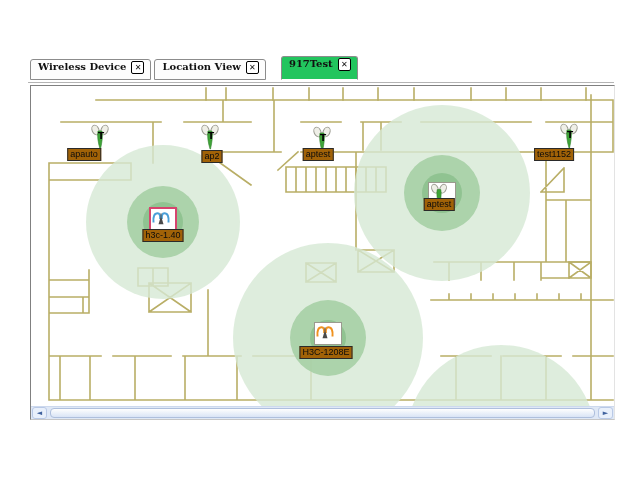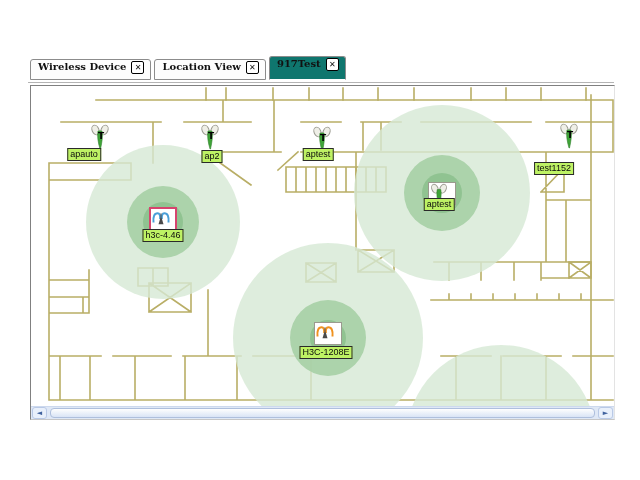--- a/index.html
+++ b/index.html
@@ -4,35 +4,35 @@
 <style>
   html,body{margin:0;padding:0;background:#fff;}
   .screen{position:relative;width:640px;height:480px;background:#fff;
           font-family:"Liberation Sans",sans-serif;overflow:hidden;}
 
   
   .tabbar{position:absolute;left:30px;top:56px;height:24px;display:flex;align-items:flex-end;z-index:5;}
   .tab{height:17px;padding:1px 6px 1px 7px;margin-right:3px;background:#fdfdfd;
        border:1px solid #8c8c8c;border-radius:3px 3px 0 0;display:flex;gap:5px;
        font:bold 10px "DejaVu Serif",serif;color:#111;cursor:default;}
-  .tab.active{height:20px;background:#0f766e;border-bottom-color:#fff;}
+  .tab.active{height:20px;background:#22c55e;border-bottom-color:#fff;margin-left:12px;}
   .tab-close{display:inline-flex;width:11px;height:11px;border:1.5px solid #000;border-radius:2px;
        align-items:center;justify-content:center;font:bold 8px "DejaVu Sans",sans-serif;background:#fff;}
   .tab-underline{position:absolute;left:28px;top:82px;width:586px;height:0;
        border-top:1px solid #b4b4b4;}
 
   
   .content{position:absolute;left:30px;top:85px;width:583px;height:333px;background:#fff;
        border-top:1px solid #808080;border-left:1px solid #808080;
        border-right:1px solid #e3e3e3;border-bottom:1px solid #c6c6c6;overflow:hidden;}
   .map{position:absolute;left:0;top:0;width:583px;height:320px;}
   .map svg{position:absolute;left:0;top:0;}
 
   
-  .map-label{position:absolute;transform:translateX(-50%);background:#bef264;border:1px solid #2a2a2a;
+  .map-label{position:absolute;transform:translateX(-50%);background:#a16207;border:1px solid #2a2a2a;
        color:#0c0c0c;font:9px/11px "Liberation Sans",sans-serif;padding:0 2px;white-space:nowrap;z-index:4;text-align:center;}
   .t-mark{position:absolute;font:bold 9px "DejaVu Sans",sans-serif;color:#000;z-index:4;}
 
   
   .dev{position:absolute;transform:translateX(-50%);z-index:3;}
   .ap-box{position:absolute;transform:translateX(-50%);background:#fff;z-index:3;
        display:flex;align-items:flex-end;justify-content:center;}
   .ap-box.selected{border:2px solid #d6446e;width:24px;height:24px;}
   .ap-box.plain{border:1px solid #9a9a8e;width:26px;height:21px;}
   .ap-box svg{overflow:visible;}
@@ -151,31 +151,31 @@
       <div class="map-label" style="left:287px;top:62px">aptest</div>
 
       <div class="dev" style="left:527px;top:37px">
         <svg width="22" height="26" viewBox="0 0 22 26">
           <ellipse cx="6.5" cy="6" rx="3.4" ry="5" transform="rotate(-22 6.5 6)" stroke="#9a9a90" fill="#efefe7"></ellipse>
           <ellipse cx="15.5" cy="6" rx="3.4" ry="5" transform="rotate(22 15.5 6)" stroke="#9a9a90" fill="#efefe7"></ellipse>
           <path d="M11 25 C9 18 8 12 9 7 L13 7 C14 12 13 18 11.5 25 Z" stroke="#2c7d28" stroke-width="0.6" fill="#3fa437"></path>
         </svg>
       </div>
       <span class="t-mark" style="left:536px;top:44px">T</span>
-      <div class="map-label" style="left:523px;top:76px">test1152</div>
+      <div class="map-label" style="left:523px;top:62px">test1152</div>
 
       <div class="ap-box selected" style="left:132px;top:121px">
         <svg width="20" height="17" viewBox="0 0 24 20">
           <path d="M3 16 Q2 5 8 5 Q11.5 5 11 12" fill="none" stroke-width="2.4" stroke="#4a9fd8"></path>
           <path d="M21 16 Q22 5 16 5 Q12.5 5 13 12" fill="none" stroke-width="2.4" stroke="#4a9fd8"></path>
           <path d="M12 8 L9 18 L15 18 Z" fill="#4a4a4a"></path>
           <path d="M12 5 V9" stroke="#4a4a4a" stroke-width="1.2"></path>
         </svg>
       </div>
-      <div class="map-label" style="left:132px;top:143px">h3c-4.46</div>
+      <div class="map-label" style="left:132px;top:143px">h3c-1.40</div>
 
       <div class="ap-box plain" style="left:411px;top:96px">
         <svg width="20" height="24" viewBox="0 0 22 26" style="margin-bottom:-2px">
           <ellipse cx="6.5" cy="6" rx="3.4" ry="5" transform="rotate(-22 6.5 6)" stroke="#9a9a90" fill="#efefe7"></ellipse>
           <ellipse cx="15.5" cy="6" rx="3.4" ry="5" transform="rotate(22 15.5 6)" stroke="#9a9a90" fill="#efefe7"></ellipse>
           <path d="M11 25 C9 18 8 12 9 7 L13 7 C14 12 13 18 11.5 25 Z" stroke="#2c7d28" stroke-width="0.6" fill="#3fa437"></path>
         </svg>
       </div>
       <div class="map-label" style="left:408px;top:112px">aptest</div>
 

